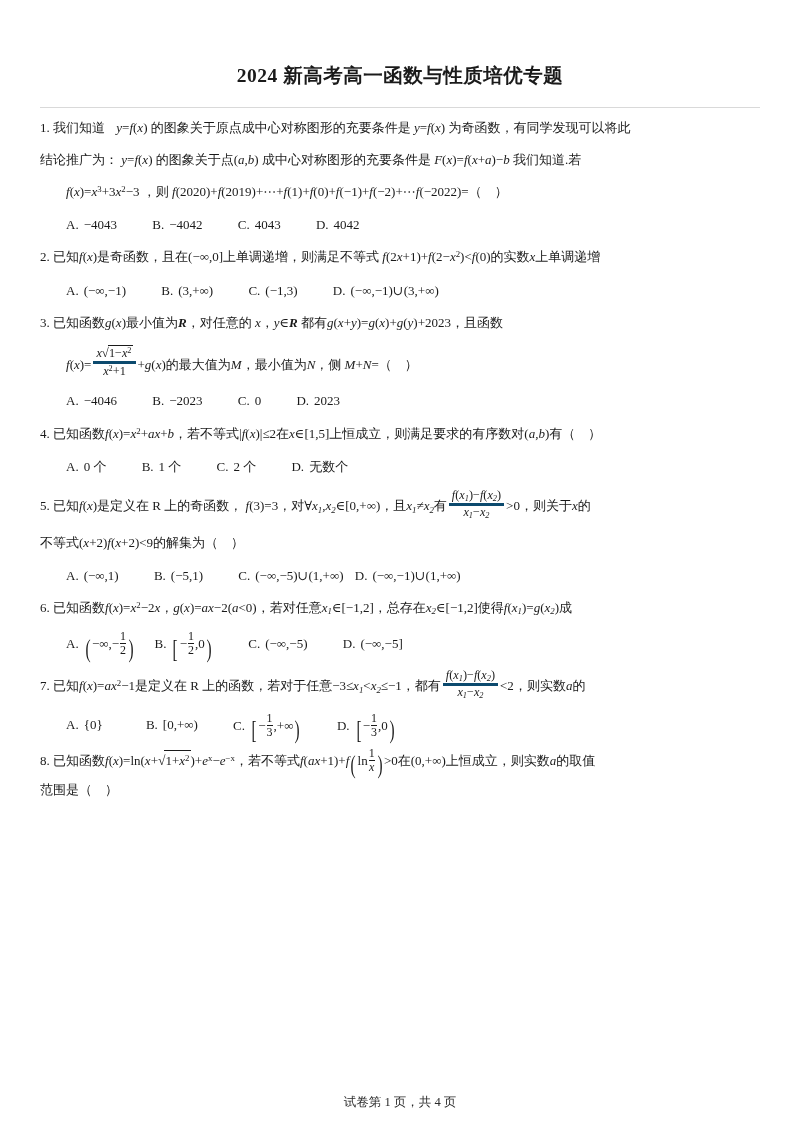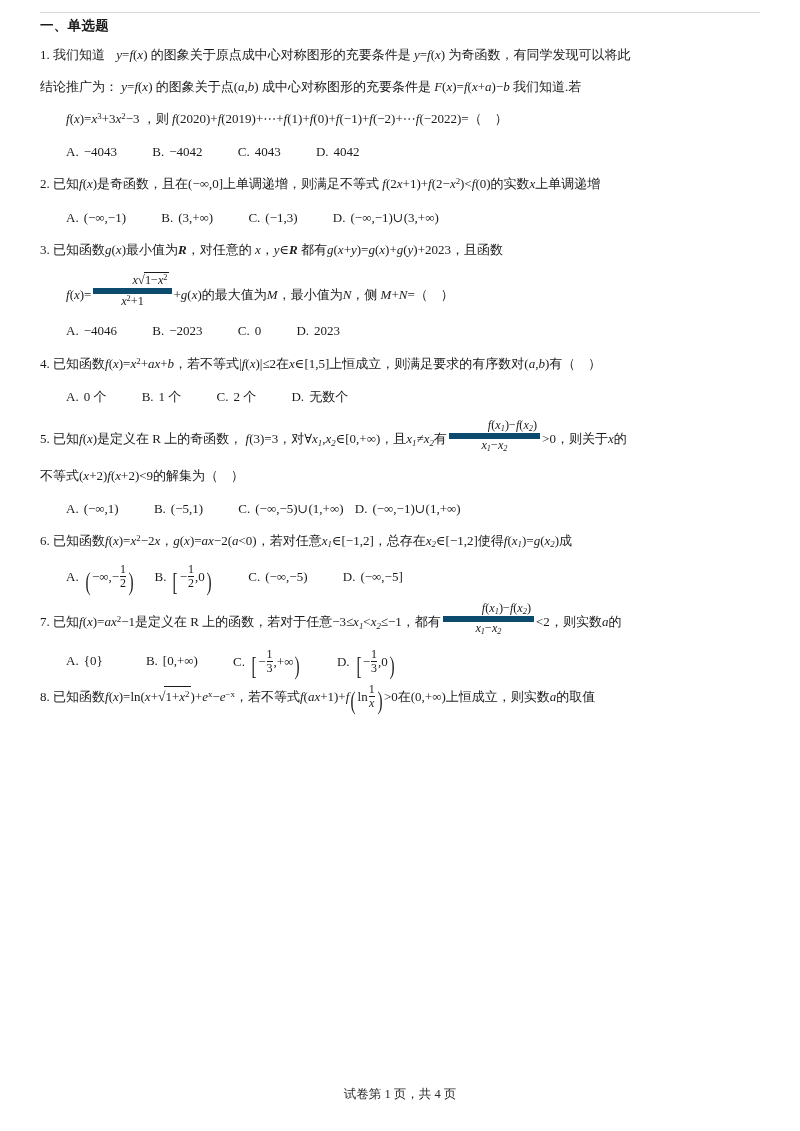--- a/index.html
+++ b/index.html
@@ -74,22 +74,22 @@
   sub { font-size: 0.68em; vertical-align: -0.28em; font-style: italic; }
   sup { font-size: 0.68em; vertical-align: 0.5em; font-style: normal; }
   .frac {
     display: inline-block;
     vertical-align: -0.52em;
     text-align: center;
     font-size: 0.94em;
     line-height: 1.12;
     margin: 0 2px;
   }
-  .frac .num { display: block; padding: 0 3px; margin-left: 36px; }
-  .frac .den { display: block; padding: 0 3px; border-top: 6px solid #0c4a6e; }
+  .frac .num { display: block; padding: 0 3px; }
+  .frac .den { display: block; padding: 0 3px; border-top: 3px solid #0c4a6e; }
   .sfrac {
     display: inline-block;
     vertical-align: -0.5em;
     text-align: center;
     font-size: 0.92em;
     line-height: 1.1;
     margin: 0 1px;
   }
   .sfrac .num { display: block; }
   .sfrac .den { display: block; border-top: 1px solid #1a1a1a; }
@@ -108,37 +108,37 @@
   .sqrt .bar {
     display: inline-block;
     border-top: 1px solid #1a1a1a;
     padding: 0 1px;
     margin-left: -1px;
   }
   .footer {
     position: absolute;
     left: 0;
     right: 0;
-    bottom: 40px;
+    bottom: 20px;
     text-align: center;
     font-size: 12.5px;
     color: #2a2a2a;
   }
   .sp { display: inline-block; width: 8px; }
   .sp2 { display: inline-block; width: 16px; }
 </style>
 </head>
 <body>
 
 <div class="page">
 
+  <h1 class="doc-title">2024 新高考高一函数与性质培优专题</h1>
 
   <hr class="section-rule">
 
-  <div class="section-head">一、单选题</div>
 
   <div class="q">
     <div class="q-line">
       <span class="q-num">1.</span>
       <span>我们知道</span><span class="sp"></span>
       <span class="m">y</span><span class="mr">=</span><span class="m">f</span><span class="mr">(</span><span class="m">x</span><span class="mr">)</span>
       <span>的图象关于原点成中心对称图形的充要条件是</span>
       <span class="m">y</span><span class="mr">=</span><span class="m">f</span><span class="mr">(</span><span class="m">x</span><span class="mr">)</span>
       <span>为奇函数，有同学发现可以将此</span>
     </div>
@@ -249,17 +249,20 @@
       <span class="opt"><span class="opt-label">C.</span><span class="bigparen">[</span><span class="mr">−</span><span class="sfrac"><span class="num">1</span><span class="den">3</span></span><span class="mr">,+∞</span><span class="bigparen">)</span></span><span class="sp2"></span><span class="sp2"></span>
       <span class="opt"><span class="opt-label">D.</span><span class="bigparen">[</span><span class="mr">−</span><span class="sfrac"><span class="num">1</span><span class="den">3</span></span><span class="mr">,0</span><span class="bigparen">)</span></span>
     </div>
   </div>
 
   <div class="q">
     <div class="q-line tight">
       <span class="q-num">8.</span>
       <span>已知函数</span><span class="m">f</span><span class="mr">(</span><span class="m">x</span><span class="mr">)=ln(</span><span class="m">x</span><span class="mr">+</span><span class="sqrt"><span class="rad">√</span><span class="bar"><span class="mr">1+</span><span class="m">x</span><sup>2</sup></span></span><span class="mr">)+</span><span class="m">e</span><sup>x</sup><span class="mr">−</span><span class="m">e</span><sup>−x</sup><span>，若不等式</span><span class="m">f</span><span class="mr">(</span><span class="m">ax</span><span class="mr">+1)+</span><span class="m">f</span><span class="bigparen">(</span><span class="mr">ln</span><span class="sfrac"><span class="num">1</span><span class="den"><span class="m">x</span></span></span><span class="bigparen">)</span><span class="mr">&gt;0</span><span>在</span><span class="mr">(0,+∞)</span><span>上恒成立，则实数</span><span class="m">a</span><span>的取值</span>
     </div>
+    <div class="q-line tight">
+      <span>范围是（　）</span>
+    </div>
   </div>
 
   <div class="footer">试卷第 1 页，共 4 页</div>
 
 </div>
 
 </body></html>

